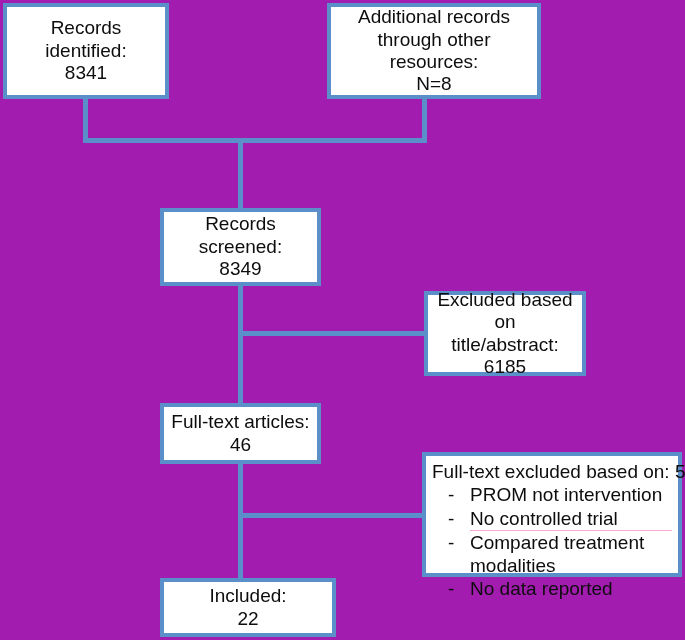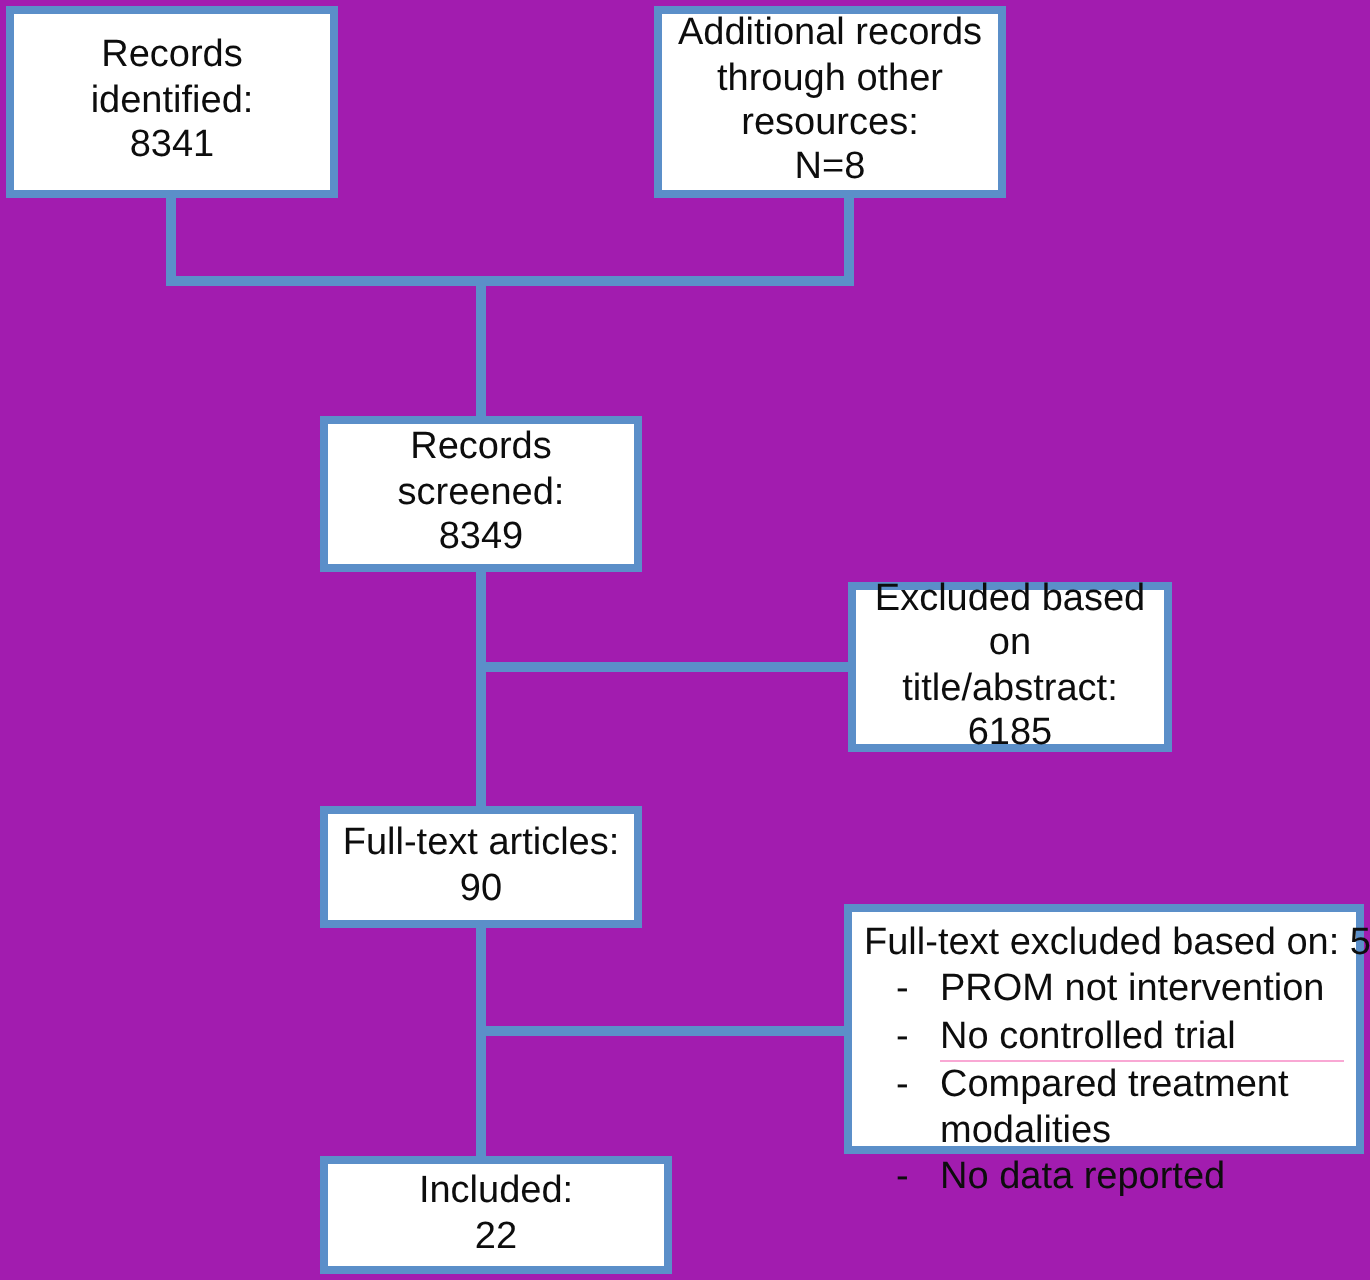--- a/index.html
+++ b/index.html
@@ -43,21 +43,21 @@
     text-align: center;
     font-size: 19px;
     line-height: 1.18;
     white-space: pre-line;
     padding: 0 4px;
     box-sizing: border-box;
   }
 
   
   #box-records-identified { left: 3px;   top: 3px;   width: 166px; height: 96px; }
-  #box-additional-records { left: 327px; top: 3px;   width: 176px; height: 96px; }
+  #box-additional-records { left: 327px; top: 3px;   width: 214px; height: 96px; }
   #box-records-screened   { left: 160px; top: 208px; width: 161px; height: 78px; }
   #box-excluded-title     { left: 424px; top: 291px; width: 162px; height: 85px; align-items: center; }
   #box-fulltext-articles  { left: 160px; top: 403px; width: 161px; height: 61px; }
   #box-fulltext-excluded  { left: 422px; top: 452px; width: 260px; height: 125px; }
   #box-included           { left: 160px; top: 578px; width: 176px; height: 59px; justify-content: flex-end; }
 
   
   #box-fulltext-excluded { align-items: flex-start; }
   .excl-wrap {
     width: 100%;
@@ -135,21 +135,21 @@
   </div>
 
   <div class="box" id="box-excluded-title">
     <span class="box-text">Excluded based on
 title/abstract:
 6185</span>
   </div>
 
   <div class="box" id="box-fulltext-articles">
     <span class="box-text">Full-text articles:
-90</span>
+46</span>
   </div>
 
   <div class="box" id="box-fulltext-excluded">
     <div class="excl-wrap">
       <div class="excl-head">Full-text excluded based on: 53</div>
       <ul class="excl-list">
         <li>
           <span class="excl-dash">-</span>
           <span class="excl-item-text">PROM not intervention</span>
         </li>

